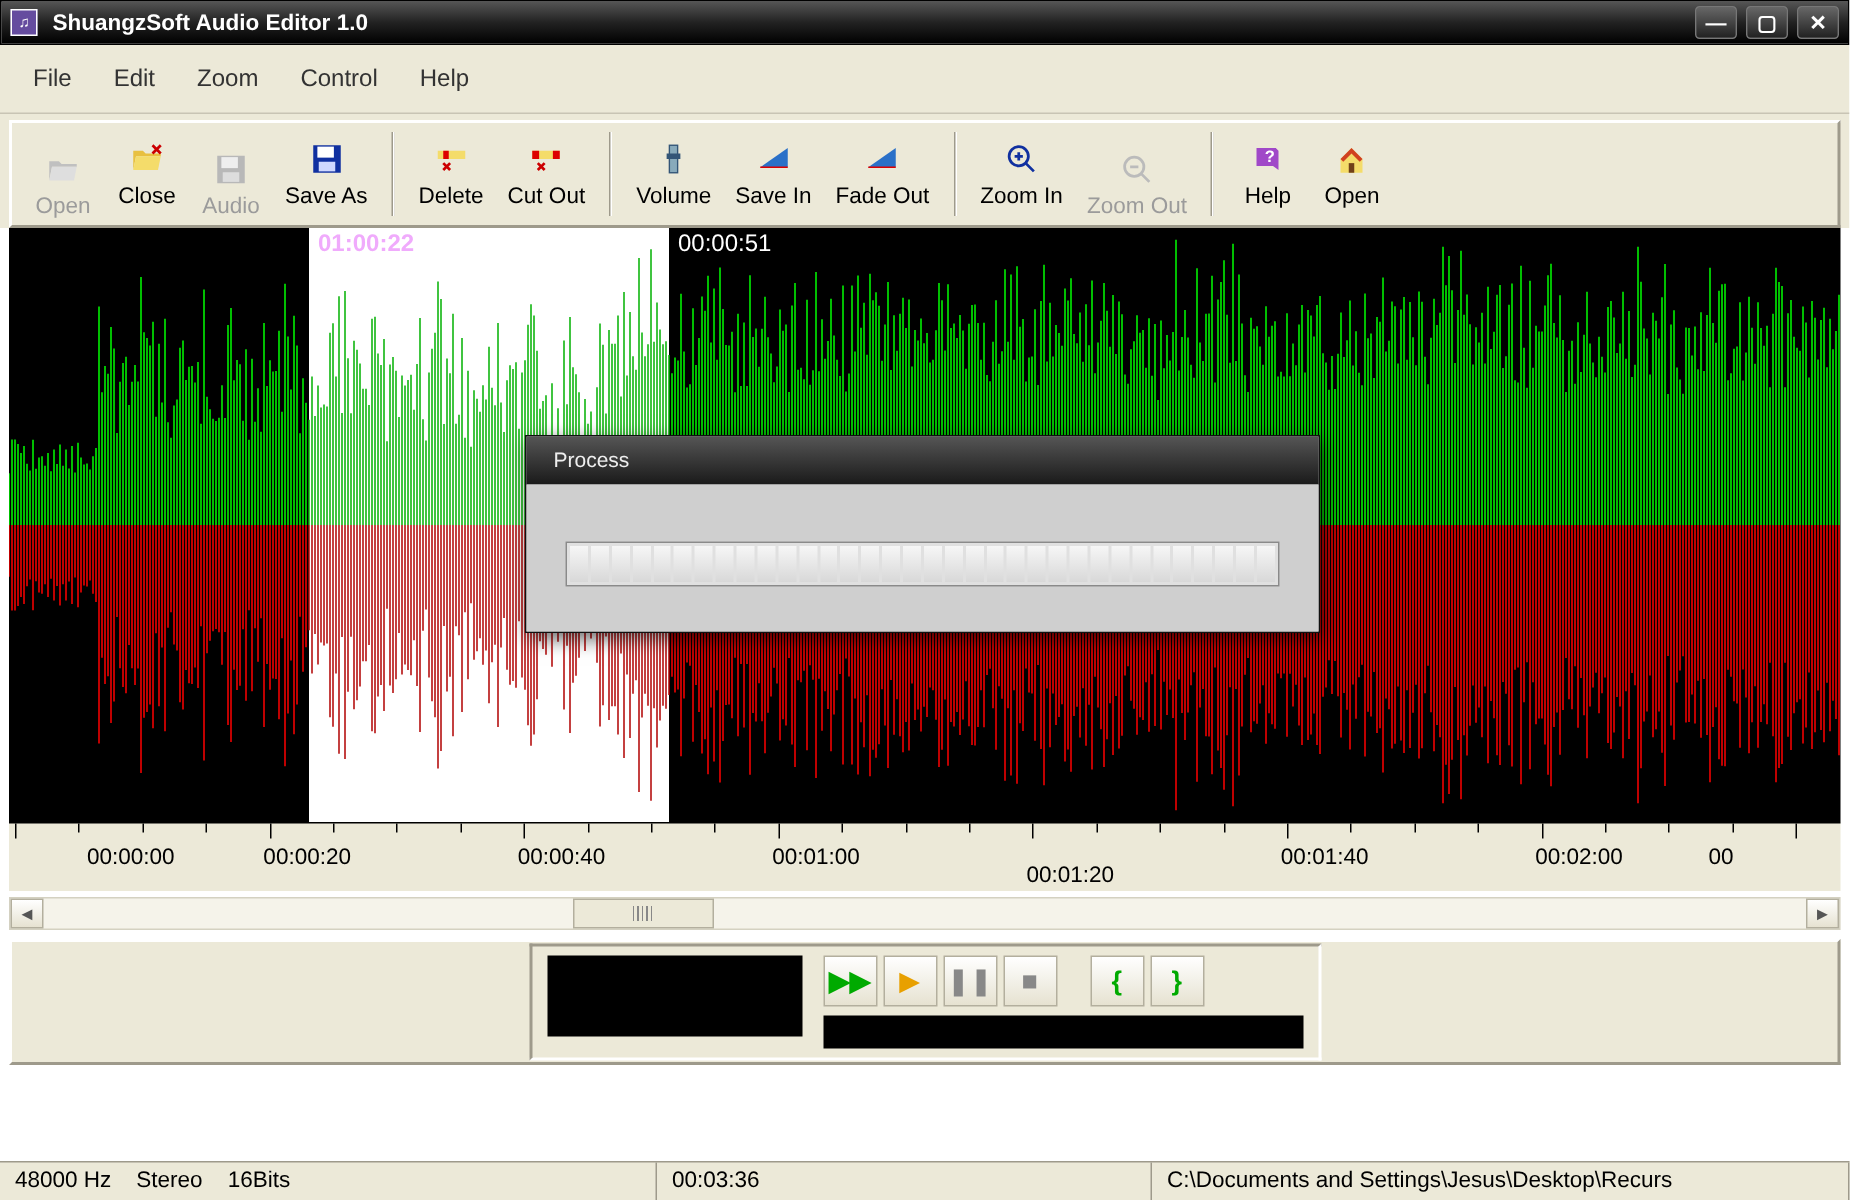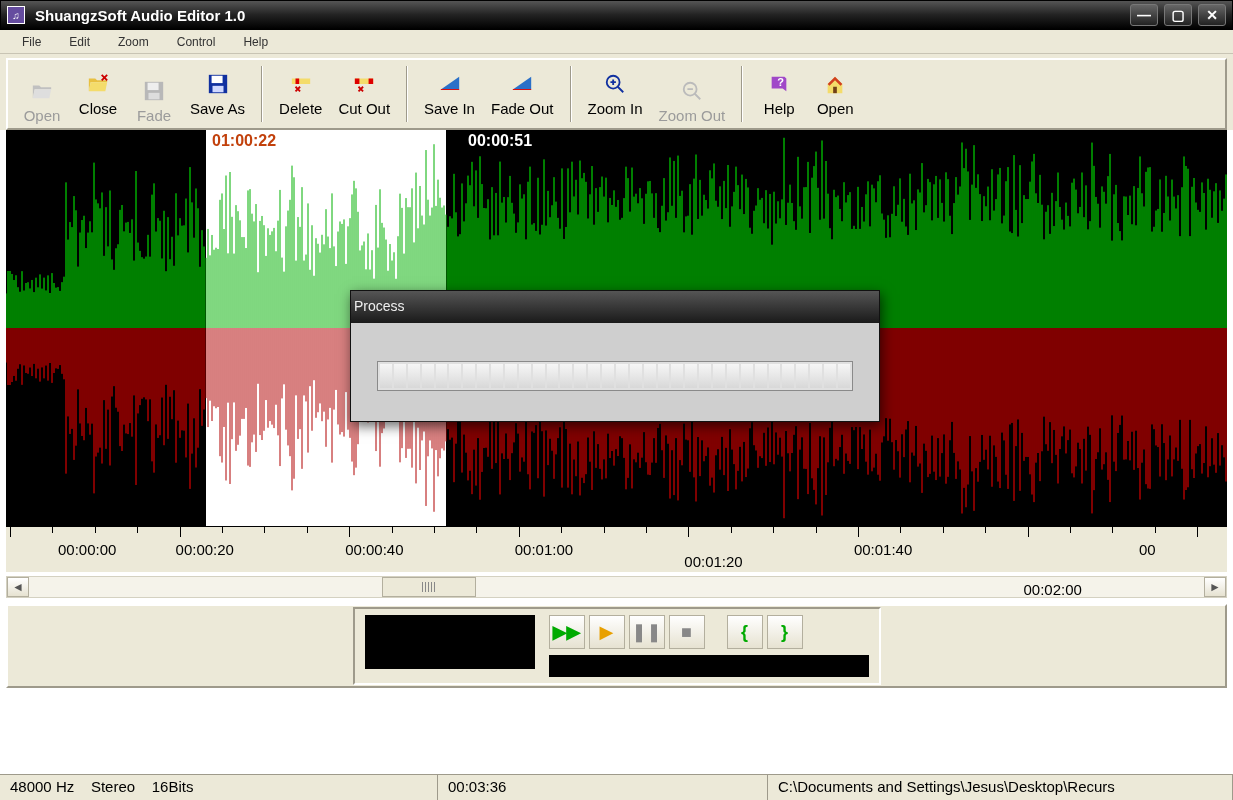--- a/index.html
+++ b/index.html
@@ -21,23 +21,23 @@
   .titlebar .winbtns { display: flex; gap: 6px; }
   .titlebar .winbtn {
     width: 28px; height: 22px; background: linear-gradient(to bottom,#666,#222);
     border: 1px solid #777; border-radius: 3px; color: #fff;
     display: flex; align-items: center; justify-content: center; cursor: pointer;
     font-size:14px; font-weight:bold;
   }
 
   
   .menubar {
-    height: 24px; background: #ece9d8; border-bottom: 1px solid #c8c4b4;
+    height: 46px; background: #ece9d8; border-bottom: 1px solid #c8c4b4;
     display: flex; align-items: center; padding: 0 10px; gap: 4px;
-    font-size: 12px; color: #333;
+    font-size: 16px; color: #333;
   }
   .menubar .menu { padding: 4px 12px; cursor: pointer; }
 
   
   .toolbar-outer { background: #ece9d8; padding: 4px 6px 0 6px; }
   .toolbar {
     height: 72px; background: #ece9d8;
     border: 2px solid #fff; border-right-color:#9e9a8b; border-bottom-color:#9e9a8b;
     display: flex; align-items: center; padding: 2px 6px;
   }
@@ -50,22 +50,22 @@
   .tbtn .ico { width: 26px; height: 24px; margin-bottom: 4px; display:flex; align-items:center; justify-content:center; }
   .tbar-sep { width: 2px; height: 56px; margin: 0 8px; background: #9e9a8b; border-right: 1px solid #fff; }
   .ico svg { width: 24px; height: 22px; }
 
   
   .wave-area { position: relative; height: 396px; background: #000; margin: 0 6px; }
   .wave-area .selection {
     position: absolute; left: 200px; width: 240px; top: 0; bottom: 0;
     background: #fff;
   }
-  .wave-area .lbl-sel { position:absolute; left: 206px; top: 2px; color: #c2410c; font-size: 16px; font-weight: bold;}
-  .wave-area .lbl-cur { position:absolute; left: 446px; top: 2px; color: #fff; font-size: 16px; font-weight: bold; margin-left: 16px;}
+  .wave-area .lbl-sel { position:absolute; left: 206px; top: 2px; color: #f0abfc; font-size: 16px; font-weight: bold;}
+  .wave-area .lbl-cur { position:absolute; left: 446px; top: 2px; color: #fff; font-size: 16px; font-weight: normal;}
   .wave-area svg.wave { position:absolute; left:0; top:0; }
 
   
   .ruler {
     height: 46px; background: #ece9d8; margin: 0 6px; position: relative;
     font-size: 15px; color: #000; border-top: 1px solid #000;
   }
   .ruler .tick { position:absolute; top:0; width:1px; height:10px; background:#000;}
   .ruler .tick.minor { height:6px; }
   .ruler .ticklabel { position:absolute; top:14px; transform: translateX(-4px); white-space: nowrap;}
@@ -122,21 +122,21 @@
   .statusbar .cell.path { flex:1; overflow:hidden;}
 
   
   .dialog {
     position:absolute; left:350px; top:290px; width:530px;
     border: 1px solid #111; box-shadow: 2px 4px 12px rgba(0,0,0,0.6);
     background:#cfcfcf;
   }
   .dialog .dtitle {
     height:32px; background: linear-gradient(to bottom,#555,#1a1a1a);
-    color:#eee; font-size:14px; padding: 7px 3px; font-weight:normal;
+    color:#eee; font-size:14px; padding: 7px 18px; font-weight:normal;
   }
   .dialog .dbody { padding: 38px 26px 30px 26px; background:#cfcfcf;}
   .progress {
     height:30px; border:1px solid #8a8a8a; background:#e0e0e0;
     display:flex; padding:2px; gap:2px;
   }
   .progress .seg { width: 12px; background: linear-gradient(to bottom,#f6f6f6,#d8d8d8);}
 </style>
 </head>
 <body>
@@ -181,21 +181,21 @@
     <span>Close</span>
   </div>
   <div class="tbtn disabled">
     <div class="ico">
           <svg viewBox="0 0 24 24">
             <rect x="2" y="2" width="20" height="20" fill="#b8b8b8"></rect>
             <rect x="5" y="3" width="12" height="8" fill="#eee"></rect>
             <rect x="6" y="14" width="12" height="7" fill="#ddd"></rect>
           </svg>
         </div>
-    <span>Fade</span>
+    <span>Audio</span>
   </div>
   <div class="tbtn">
     <div class="ico">
           <svg viewBox="0 0 24 24">
             <rect x="2" y="2" width="20" height="20" fill="#1030a0"></rect>
             <rect x="5" y="3" width="12" height="8" fill="#fff"></rect>
             <rect x="6" y="14" width="12" height="7" fill="#cfd8ff"></rect>
           </svg>
         </div>
     <span>Save As</span>
@@ -216,20 +216,29 @@
           <svg viewBox="0 0 24 24">
             <rect x="2" y="6" width="20" height="6" fill="#f4dc6a"></rect>
             <rect x="2" y="6" width="5" height="6" fill="#d00"></rect>
             <rect x="17" y="6" width="5" height="6" fill="#d00"></rect>
             <path stroke="#c00" stroke-width="2" d="M6 15l5 5M11 15l-5 5"></path>
           </svg>
         </div>
     <span>Cut Out</span>
   </div>
   <div class="tbar-sep"></div>
+  <div class="tbtn">
+    <div class="ico">
+          <svg viewBox="0 0 24 24">
+            <rect x="9" y="2" width="6" height="20" fill="#8ab" stroke="#357"></rect>
+            <rect x="7" y="8" width="10" height="4" fill="#357"></rect>
+          </svg>
+        </div>
+    <span>Volume</span>
+  </div>
   <div class="tbtn">
     <div class="ico">
           <svg viewBox="0 0 24 24">
             <path fill="#2a70c8" d="M2 18L22 4v14z"></path>
             <path stroke="#d00" d="M2 18h20"></path>
           </svg>
         </div>
     <span>Save In</span>
   </div>
   <div class="tbtn">
@@ -1538,21 +1547,21 @@
     <div class="ticklabel" style="left: 682.333px; margin-top: 12px;">00:01:20</div>
     <div class="tick minor" style="left: 724.729px;"></div>
     <div class="tick minor" style="left: 767.125px;"></div>
     <div class="tick minor" style="left: 809.521px;"></div>
     <div class="tick" style="left: 851.917px;"></div>
     <div class="ticklabel" style="left: 851.917px;">00:01:40</div>
     <div class="tick minor" style="left: 894.312px;"></div>
     <div class="tick minor" style="left: 936.708px;"></div>
     <div class="tick minor" style="left: 979.104px;"></div>
     <div class="tick" style="left: 1021.5px;"></div>
-    <div class="ticklabel" style="left: 1021.5px; margin-top: 40px;">00:02:00</div>
+    <div class="ticklabel" style="left: 1021.5px;">00:02:00</div>
     <div class="tick minor" style="left: 1063.9px;"></div>
     <div class="tick minor" style="left: 1106.29px;"></div>
     <div class="tick minor" style="left: 1148.69px;"></div>
     <div class="tick" style="left: 1191.08px;"></div>
     <div class="ticklabel" style="left: 1137px; text-align: right;">00</div>
   </div>
 
 <div class="hscroll">
   <div class="arrow">◄</div>
   <div class="track">

